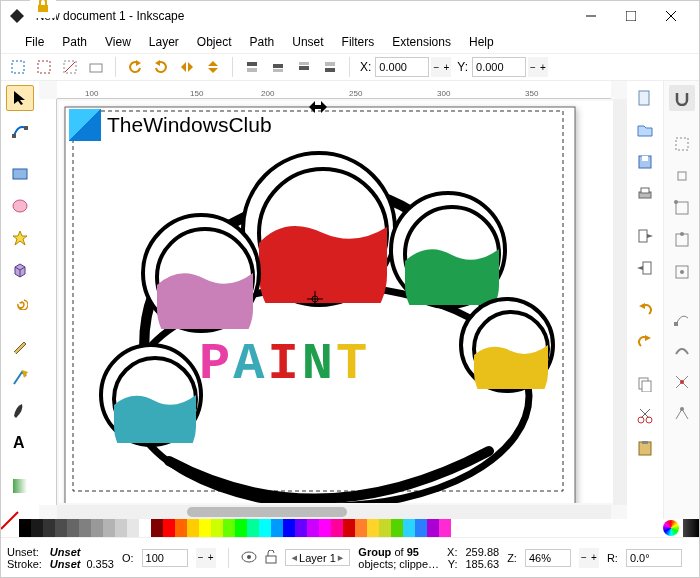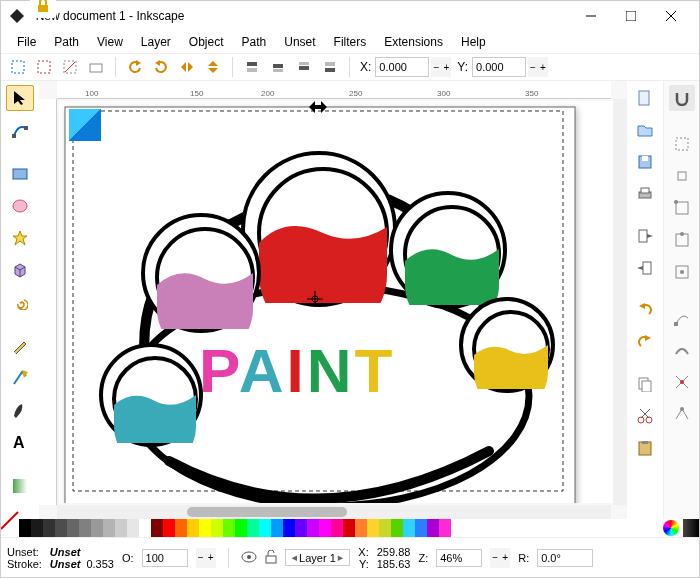--- a/index.html
+++ b/index.html
@@ -2,21 +2,21 @@
 <html><head>
 <meta charset="utf-8">
 <style>
   * { box-sizing: border-box; }
   body { margin:0; font-family: "Segoe UI", sans-serif; font-size:12px; background:#fff; color:#000; width:700px; height:578px; overflow:hidden; border:1px solid #ccc; }
   .titlebar { height:30px; display:flex; align-items:center; padding:0 8px; }
   .titlebar .icon { width:16px; height:16px; margin-right:6px; display:flex; align-items:center; justify-content:center;}
   .titlebar .spacer { flex:1; }
   .titlebar .winbtn { width:40px; height:30px; display:flex; align-items:center; justify-content:center; }
   .titlebar .winbtn svg { stroke:#000; }
-  .menubar { height:22px; display:flex; align-items:center; padding:0 8px; gap:2px; }
+  .menubar { height:22px; display:flex; align-items:center; padding:0 16px; gap:2px; }
   .menubar .mitem { padding:2px 8px; }
   .toolbar { height:28px; display:flex; align-items:center; padding:0 6px; gap:4px; border-top:1px solid #eee; border-bottom:1px solid #eee; }
   .tbtn { width:22px; height:22px; display:flex; align-items:center; justify-content:center; border-radius:2px; }
   .sep { width:1px; height:20px; background:#ddd; margin:0 4px; }
   .xy { display:flex; align-items:center; gap:2px; }
   .xy .lbl { padding:0 2px; }
   .xy input { width:54px; height:20px; border:1px solid #ccc; padding:1px 3px; font-size:11px; }
   .spin { display:flex; flex-direction:row; gap:0; }
   .spin div { width:10px; height:20px; display:flex; align-items:center; justify-content:center; font-size:10px; background:#f4f4f4;}
   .body { display:flex; height:438px; }
@@ -42,21 +42,21 @@
   .palette .tri { width:16px; height:18px; background:linear-gradient(to right, #444, #000); }
   .status { height:40px; border-top:1px solid #eee; display:flex; align-items:center; padding:0 6px; gap:8px; font-size:11px; }
   .status .two { display:flex; flex-direction:column; line-height:12px; }
   .status input { width:46px; height:18px; border:1px solid #ccc; font-size:11px; padding:0 3px; }
   .status .big { width:56px; }
   .layerbadge { background:#fff; border:1px solid #ccc; padding:1px 6px; display:flex; align-items:center; gap:2px; }
   
   .artlogo { position:absolute; left:10px; top:8px; display:flex; align-items:center; gap:6px; }
   .artlogo .sq { width:32px; height:32px; background:linear-gradient(135deg,#3ac6ff 50%,#0a7cd8 50%); }
   .badge-ring { border:4px solid #000; border-radius:50%; position:absolute; background:#fff; }
-  .paint-text { position:absolute; font-family: Liberation Sans, sans-serif; font-weight:900; font-size:62px; letter-spacing:3px; }
+  .paint-text { position:absolute; font-family: Liberation Mono, monospace; font-weight:900; font-size:52px; letter-spacing:3px; }
   .lockicon { position:absolute; left:30px; top:-6px; width:26px; height:24px; display:flex; align-items:center; justify-content:center; background:#fff; border-radius:3px; }
 </style>
 </head>
 <body>
 
 <div class="titlebar">
   <span class="icon">
     <svg width="14" height="14">
         <polygon points="7,0 14,7 7,14 0,7" fill="#222"></polygon>
       </svg>
@@ -322,20 +322,21 @@
         </div>
         <div class="badge-ring" style="left:40px; top:242px; width:104px; height:104px;">
           <svg width="100%" height="100%">
               <circle cx="52" cy="52" r="41" fill="#fff" stroke="#000" stroke-width="4"></circle>
               <path d="M11 58 Q30 42 52 54 Q72 64 93 48 L93 80 A41 41 0 0 1 11 80 Z" fill="#3aa9b8"></path>
             </svg>
         </div>
 
         <div class="artlogo">
           <div class="sq"></div>
+          <span style="font-size:21px;font-weight:400">TheWindowsClub</span>
         </div>
 
         <div class="paint-text" style="left:140px; top:234px;">
           <span style="color:#e83fa6">P</span><span style="color:#3aa9b8">A</span><span style="color:#d81f1f">I</span><span style="color:#1f9f4d">N</span><span style="color:#e9bf1a">T</span>
         </div>
 
         <svg style="position:absolute;left:248px;top:190px" width="16" height="16">
             <line x1="8" y1="0" x2="8" y2="16" stroke="#000"></line>
             <line x1="0" y1="8" x2="16" y2="8" stroke="#000"></line>
             <circle cx="8" cy="8" r="3" fill="none" stroke="#000"></circle>
@@ -557,20 +558,24 @@
       </svg></span>
   <span><svg width="12" height="14">
         <rect x="1" y="6" width="10" height="7" fill="none" stroke="#555"></rect>
         <path d="M3 6V3a3 3 0 0 1 6 0" fill="none" stroke="#555"></path>
       </svg></span>
   <div class="layerbadge">
     <span style="opacity:.6">◂</span>
     <span>Layer 1</span>
     <span style="opacity:.6">▸</span>
   </div>
+  <div class="two">
+    <div><b>Group</b> <span>of</span> <b>95</b></div>
+    <div>objects; clippe…</div>
+  </div>
   <div class="two" style="text-align:right">
     <div><span>X:</span></div>
     <div><span>Y:</span></div>
   </div>
   <div class="two">
     <div>259.88</div>
     <div>185.63</div>
   </div>
   <span>Z:</span>
   <input value="46%" style="">

